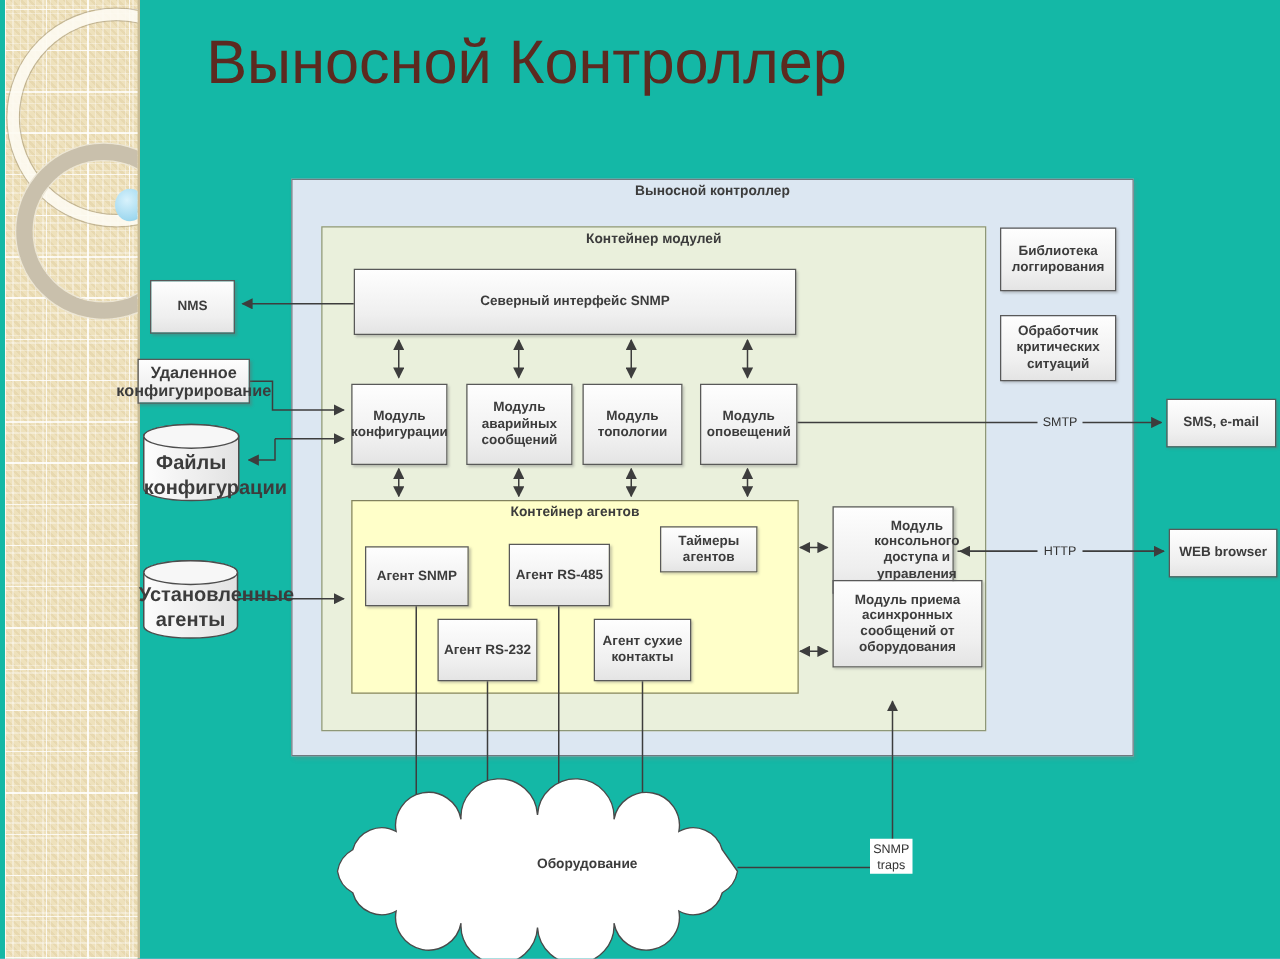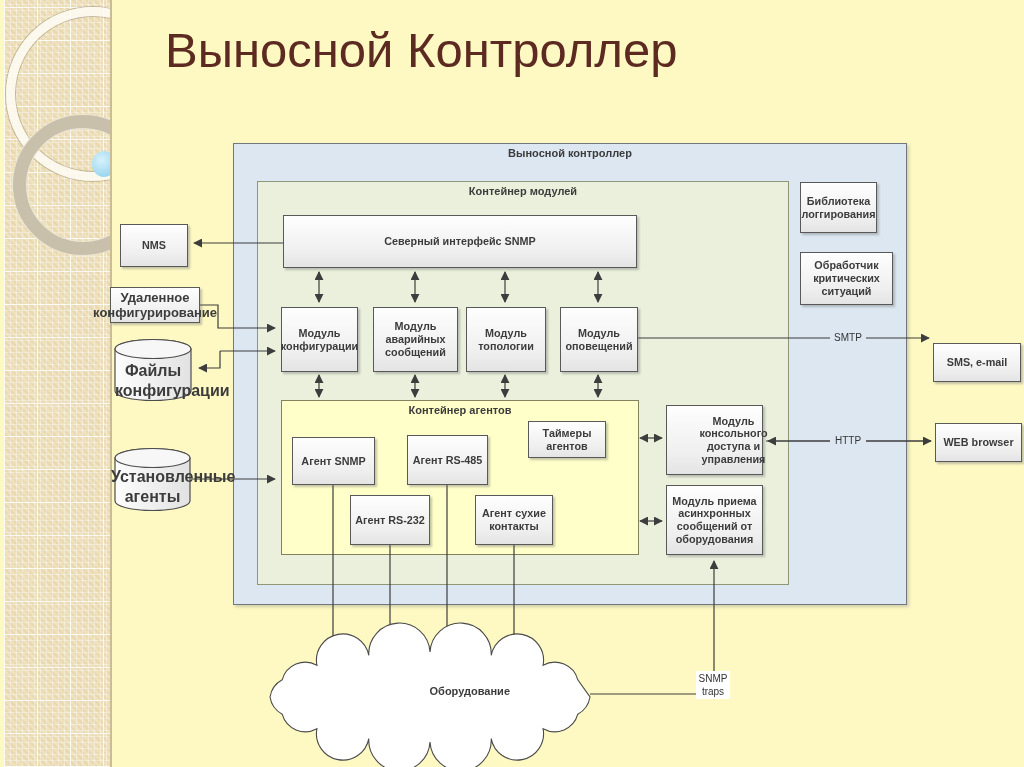--- a/index.html
+++ b/index.html
@@ -1,16 +1,16 @@
 <!DOCTYPE html>
 <html><head>
 <meta charset="utf-8">
 <style>
   html,body{margin:0;padding:0;background:#fff;}
-  .slide{position:relative;width:1024px;height:767px;background:#fef9c3;overflow:hidden;
+  .slide{position:relative;width:1024px;height:767px;background:#14b8a6;overflow:hidden;
          font-family:"Liberation Sans",sans-serif;border-bottom:1px solid #c4b5fd;}
 
   
   .strip{position:absolute;left:4px;top:0;width:106px;height:767px;overflow:hidden;
          background-color:#eee1bc;
          background-image:
            repeating-linear-gradient(0deg, rgba(255,255,255,.8) 0 1px, transparent 1px 33px),
            repeating-linear-gradient(90deg, rgba(255,255,255,.8) 0 1px, transparent 1px 33px),
            repeating-linear-gradient(0deg, rgba(255,255,255,.35) 0 1px, transparent 1px 6px),
            repeating-linear-gradient(90deg, rgba(255,255,255,.35) 0 1px, transparent 1px 6px),
@@ -152,28 +152,28 @@
   <div class="box" style="left:466px;top:307px;width:80px;height:65px;">Модуль топологии</div>
   <div class="box" style="left:560px;top:307px;width:78px;height:65px;">Модуль оповещений</div>
 
   <div class="box" style="left:292px;top:437px;width:83px;height:48px;">Агент SNMP</div>
   <div class="box" style="left:407px;top:435px;width:81px;height:50px;">Агент RS-485</div>
   <div class="box" style="left:528px;top:421px;width:78px;height:37px;">Таймеры агентов</div>
   <div class="box" style="left:350px;top:495px;width:80px;height:50px;">Агент RS-232</div>
   <div class="box" style="left:475px;top:495px;width:78px;height:50px;">Агент сухие контакты</div>
 
   <div class="box" style="left:666px;top:405px;width:97px;height:70px;padding-left:40px;">Модуль консольного доступа и управления</div>
-  <div class="box" style="left:666px;top:485px;width:97px;height:70px;">Модуль приема асинхронных сообщений от оборудования</div>
+  <div class="box" style="left:666px;top:464px;width:120px;height:70px;">Модуль приема асинхронных сообщений от оборудования</div>
 
-  <div class="box" style="left:800px;top:182px;width:77px;height:51px;">Библиотека логгирования</div>
+  <div class="box" style="left:800px;top:182px;width:93px;height:51px;">Библиотека логгирования</div>
   <div class="box" style="left:800px;top:252px;width:93px;height:53px;">Обработчик критических ситуаций</div>
 
   <div class="box" style="left:120px;top:224px;width:68px;height:43px;">NMS</div>
   <div class="box" style="left:110px;top:287px;width:90px;height:36px;font-size:13px;">Удаленное конфигурирование</div>
 
-  <div class="box" style="left:933px;top:319px;width:88px;height:39px;margin-top:24px;">SMS, e-mail</div>
+  <div class="box" style="left:933px;top:319px;width:88px;height:39px;">SMS, e-mail</div>
   <div class="box" style="left:935px;top:423px;width:87px;height:39px;">WEB browser</div>
 
   <div class="cyl-label" style="left:115px;top:361px;width:76px;">Файлы конфигурации</div>
   <div class="cyl-label" style="left:111px;top:467px;width:83px;">Установленные агенты</div>
   <div class="cloud-label">Оборудование</div>
 
 </div>
 
 </body></html>

